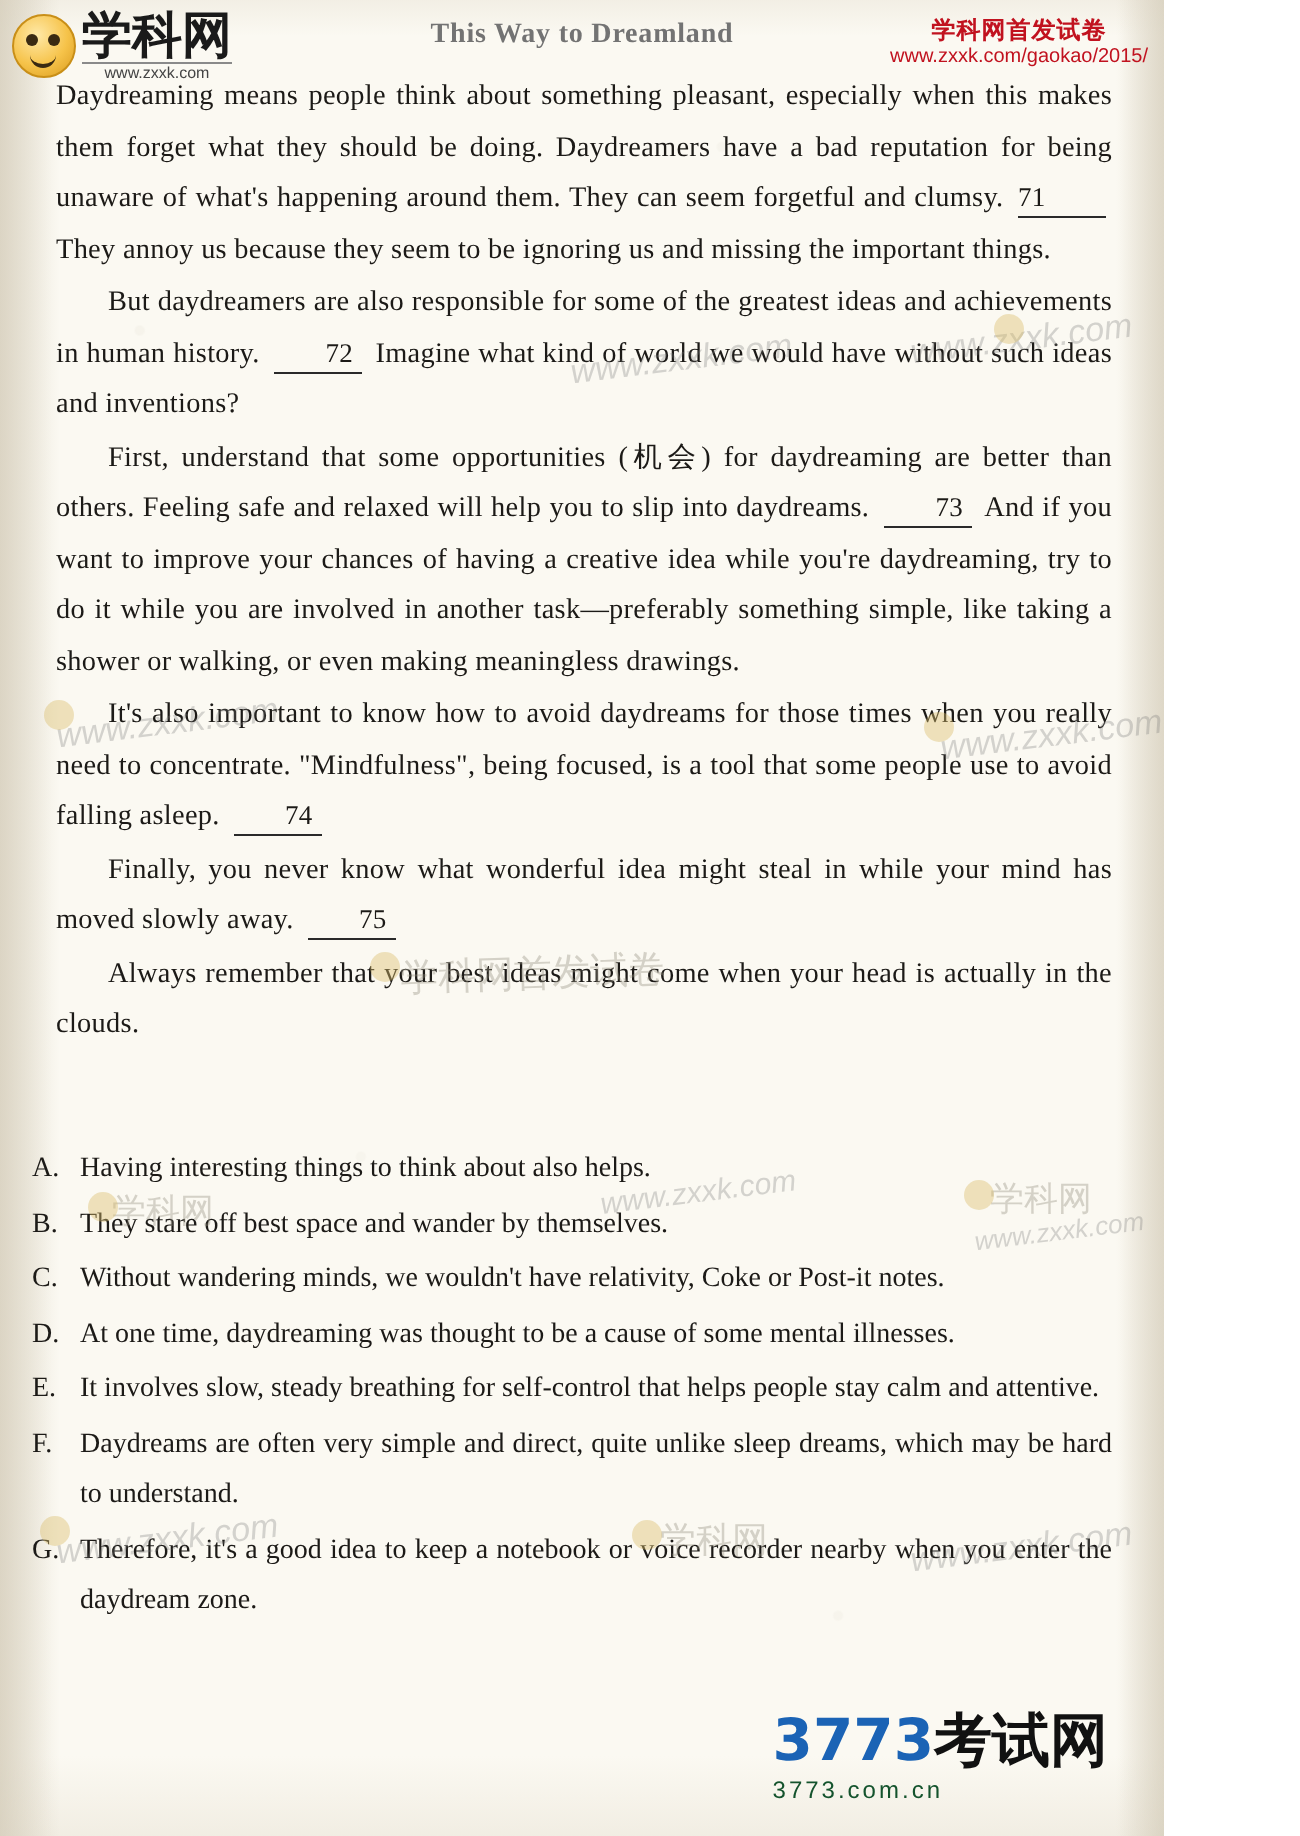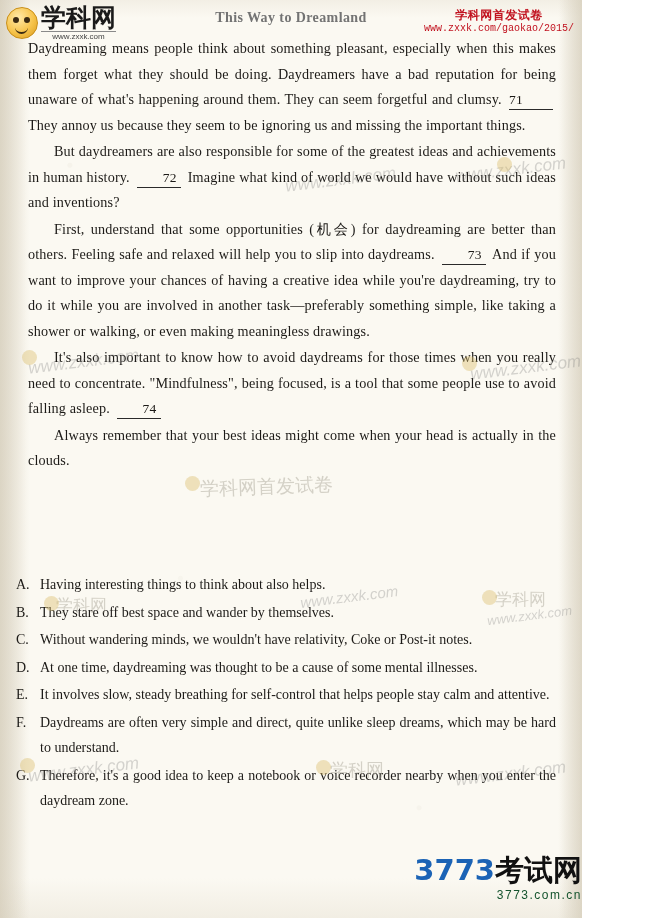--- a/index.html
+++ b/index.html
@@ -119,21 +119,21 @@
     line-height: 1.25;
   }
   .header-right .hr-cn {
     font-family: "DejaVu Sans", sans-serif;
     font-size: 12px;
     font-weight: bold;
     color: #c1121f;
     letter-spacing: .5px;
   }
   .header-right .hr-url {
-    font-family: Liberation Mono, monospace;
+    font-family: Liberation Sans, sans-serif;
     font-size: 10px;
     color: #c1121f;
     text-align: right;
   }
   
   .content {
     position: absolute;
     left: 28px;
     right: 26px;
     top: 36px;
@@ -206,23 +206,23 @@
   .wm-badge {
     position: absolute;
     width: 15px; height: 15px;
     border-radius: 50%;
     background: rgba(220,190,110,0.42);
     pointer-events: none;
   }
   
   .footer-logo {
     position: absolute;
-    right: 0;
+    right: 28px;
     bottom: 16px;
-    text-align: right;
+    text-align: left;
   }
   .footer-logo .fl-main {
     font-family: "DejaVu Sans", sans-serif;
     font-weight: bold;
     font-size: 29px;
     color: #111;
     letter-spacing: 0px;
     line-height: 1;
   }
   .footer-logo .fl-main .num {
@@ -270,20 +270,21 @@
       <div class="hr-cn">学科网首发试卷</div>
       <div class="hr-url">www.zxxk.com/gaokao/2015/</div>
     </div>
   </div>
 
   <div class="content">
     <p>Daydreaming means people think about something pleasant, especially when this makes them forget what they should be doing. Daydreamers have a bad reputation for being unaware of what's happening around them. They can seem forgetful and clumsy. <span class="blank">71</span> They annoy us because they seem to be ignoring us and missing the important things.</p>
     <p class="indent">But daydreamers are also responsible for some of the greatest ideas and achievements in human history. <span class="blank">72</span> Imagine what kind of world we would have without such ideas and inventions?</p>
     <p class="indent">First, understand that some opportunities (机会) for daydreaming are better than others. Feeling safe and relaxed will help you to slip into daydreams. <span class="blank">73</span> And if you want to improve your chances of having a creative idea while you're daydreaming, try to do it while you are involved in another task—preferably something simple, like taking a shower or walking, or even making meaningless drawings.</p>
     <p class="indent">It's also important to know how to avoid daydreams for those times when you really need to concentrate. "Mindfulness", being focused, is a tool that some people use to avoid falling asleep. <span class="blank">74</span> </p>
+    <p class="indent">Finally, you never know what wonderful idea might steal in while your mind has moved slowly away. <span class="blank">75</span> </p>
     <p class="indent">Always remember that your best ideas might come when your head is actually in the clouds.</p>
   </div>
 
   <div class="options">
     <div class="opt">
       <div class="letter">A.</div>
       <div class="otext">Having interesting things to think about also helps.</div>
     </div>
     <div class="opt">
       <div class="letter">B.</div>

